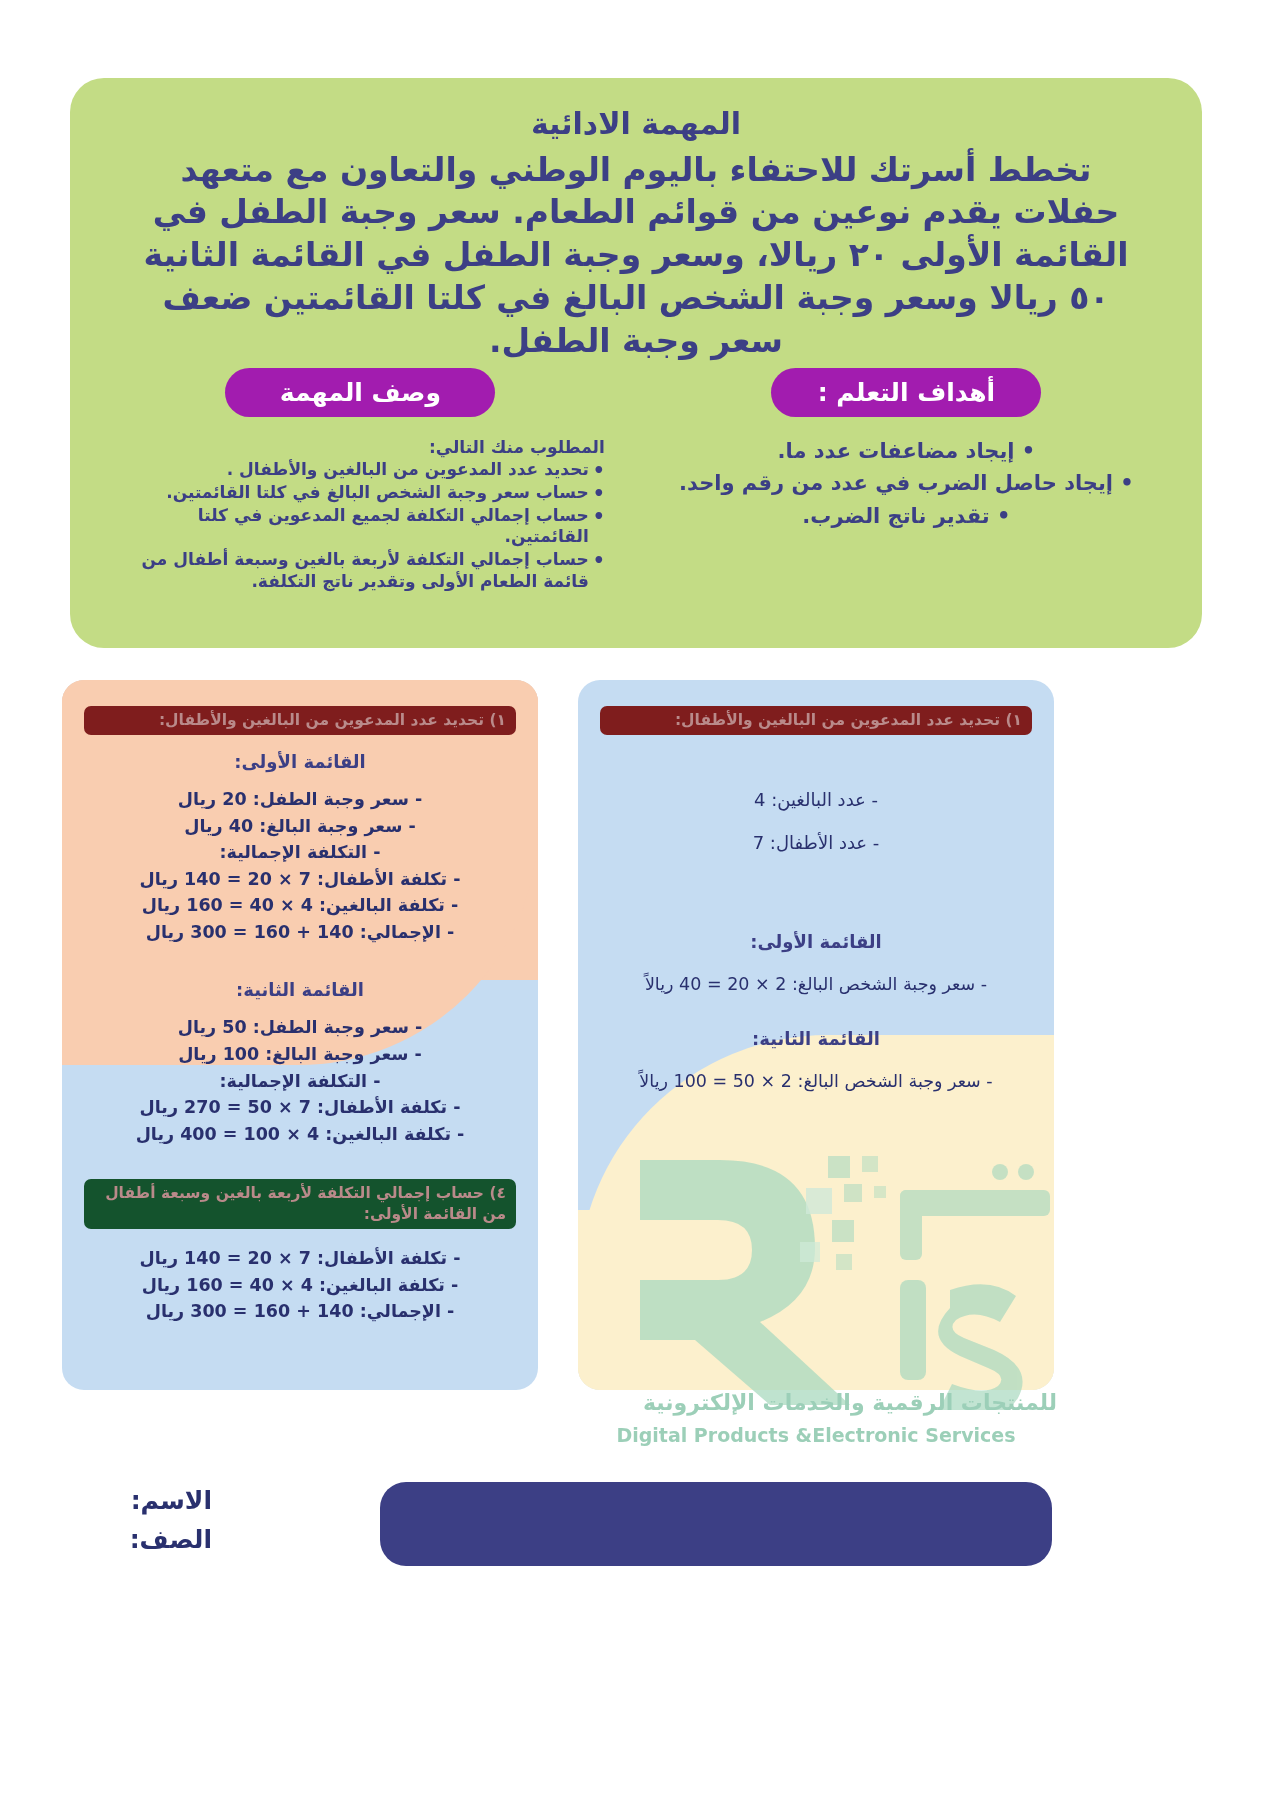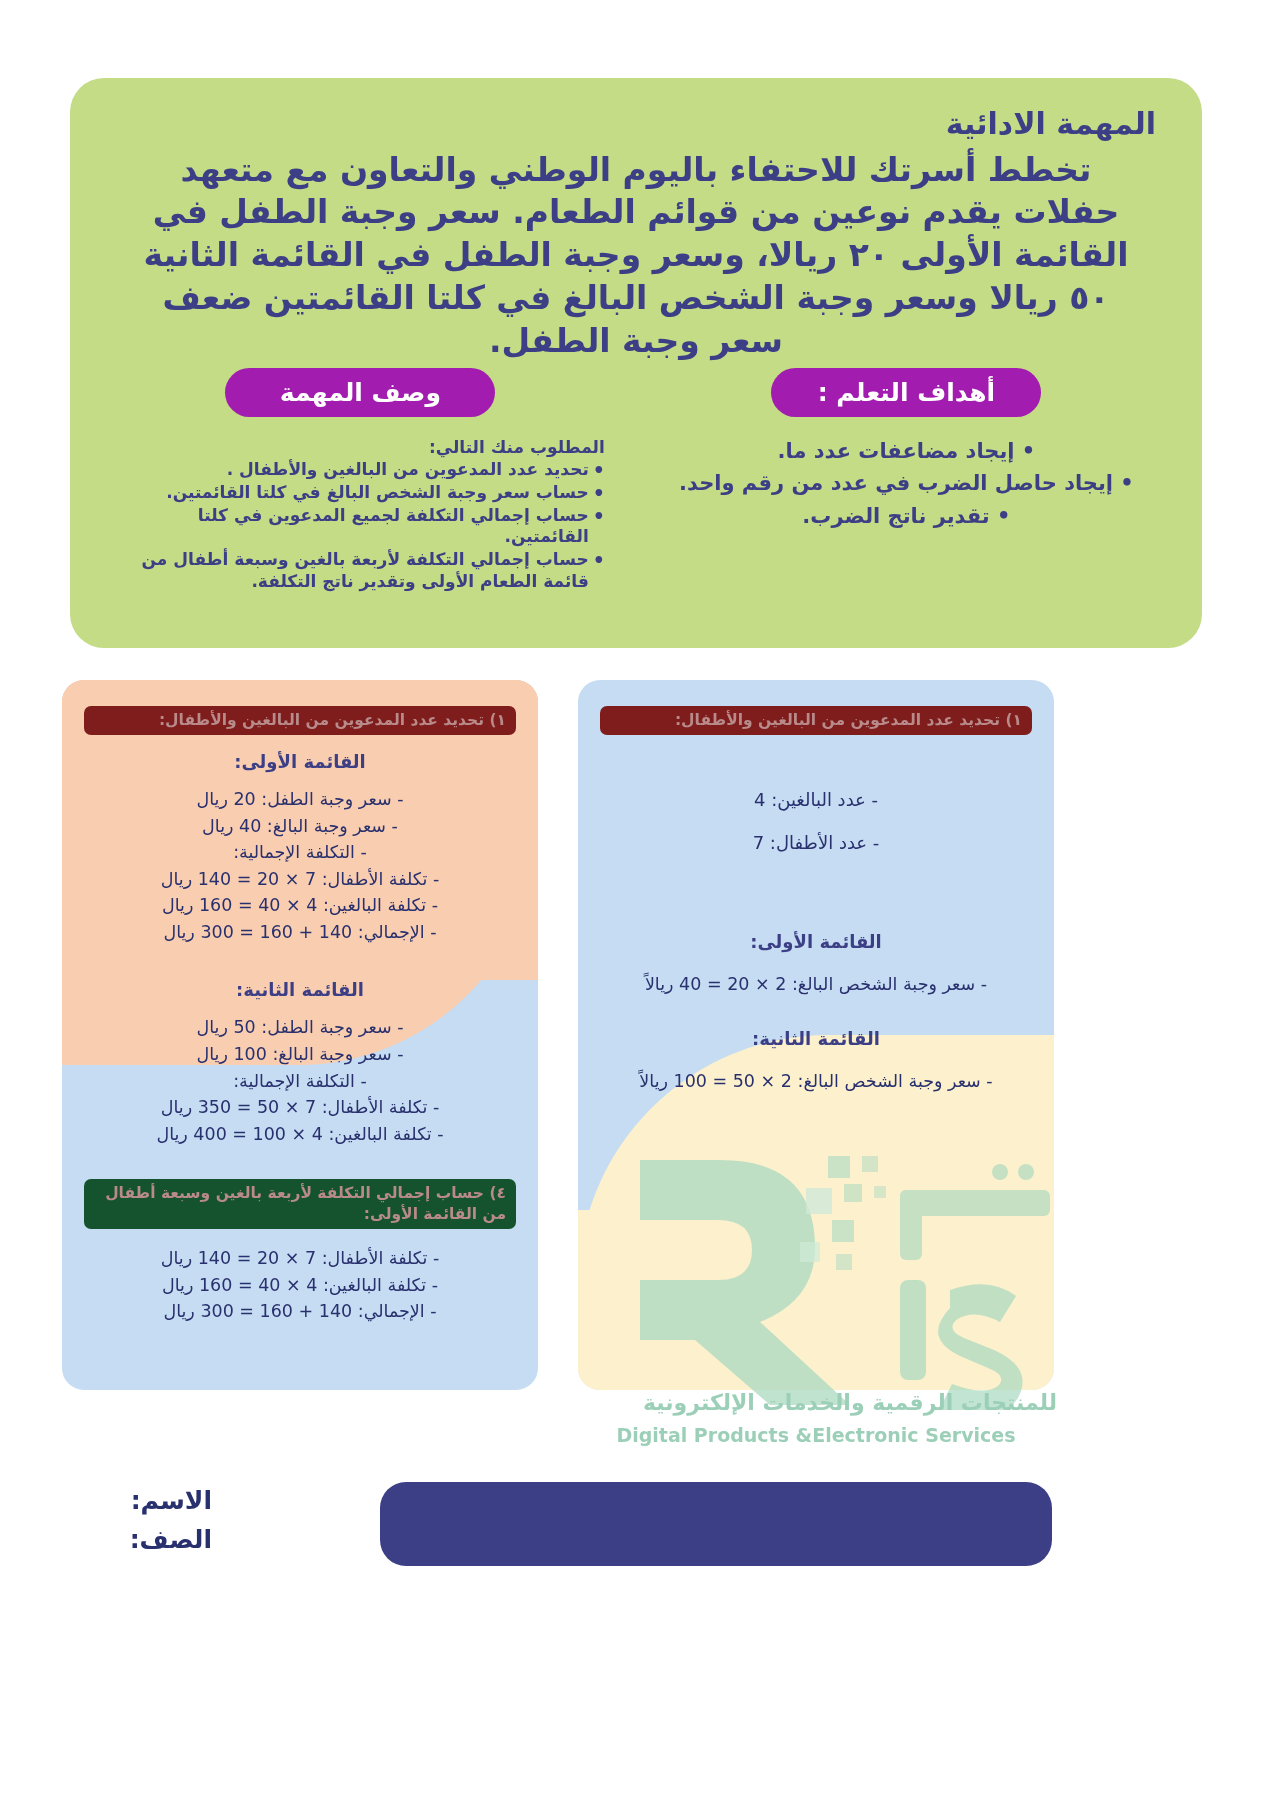--- a/index.html
+++ b/index.html
@@ -19,21 +19,21 @@
   .header-card {
     position: absolute;
     left: 70px; top: 78px;
     width: 1132px; height: 570px;
     background: #c3dc85;
     border-radius: 34px;
     padding: 26px 46px 0 46px;
   }
 
   .header-title {
-    text-align: right;
+    text-align: center;
     color: #3c3f85;
     font-weight: bold;
     font-size: 30px;
     line-height: 1.35;
     letter-spacing: 0px;
   }
 
   .header-body {
     text-align: center;
     color: #3c3f85;
@@ -180,21 +180,21 @@
   .sub-head {
     color: #3c3f85;
     font-weight: bold;
     font-size: 18px;
     text-align: center;
     margin: 16px 0 14px 0;
   }
 
   .calc-block {
     color: #29306e;
-    font-weight: normal;
+    font-weight: bold;
     font-size: 17.5px;
     line-height: 1.52;
     text-align: center;
     margin-bottom: 6px;
   }
   .calc-block .line { display: block; white-space: nowrap; }
 
   .ans-line {
     color: #29306e;
     font-weight: normal;
@@ -319,21 +319,21 @@
         <span class="line">- تكلفة البالغين: 4 × 40 = 160 ريال</span>
         <span class="line">- الإجمالي: 140 + 160 = 300 ريال</span>
       </div>
 
       <div class="sub-head" style="margin-top:34px">القائمة الثانية:</div>
 
       <div class="calc-block">
         <span class="line">- سعر وجبة الطفل: 50 ريال</span>
         <span class="line">- سعر وجبة البالغ: 100 ريال</span>
         <span class="line">- التكلفة الإجمالية:</span>
-        <span class="line">- تكلفة الأطفال: 7 × 50 = 350 ريال</span>
+        <span class="line">- تكلفة الأطفال: 7 × 50 = 270 ريال</span>
         <span class="line">- تكلفة البالغين: 4 × 100 = 400 ريال</span>
       </div>
 
       <div class="spacer-md"></div>
 
       <span class="step-label on-blue">٤) حساب إجمالي التكلفة لأربعة بالغين وسبعة أطفال من القائمة الأولى:</span>
 
       <div class="calc-block" style="margin-top:16px">
         <span class="line">- تكلفة الأطفال: 7 × 20 = 140 ريال</span>
         <span class="line">- تكلفة البالغين: 4 × 40 = 160 ريال</span>

